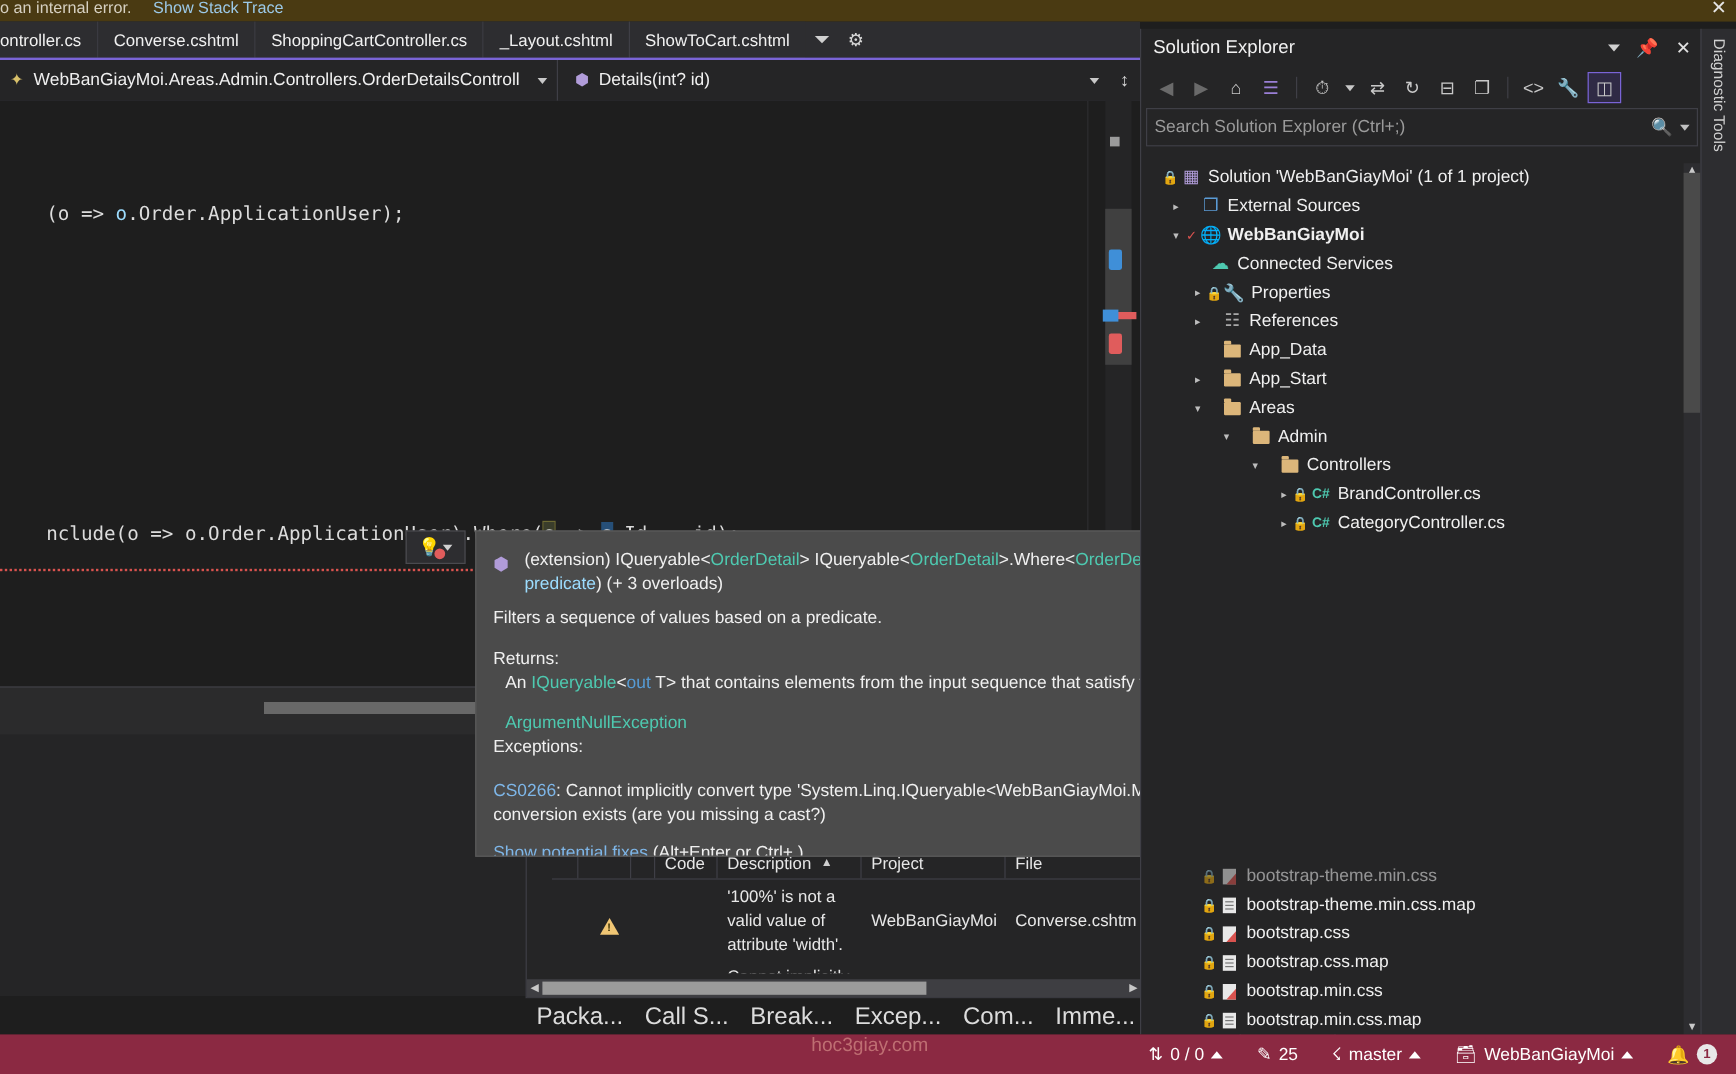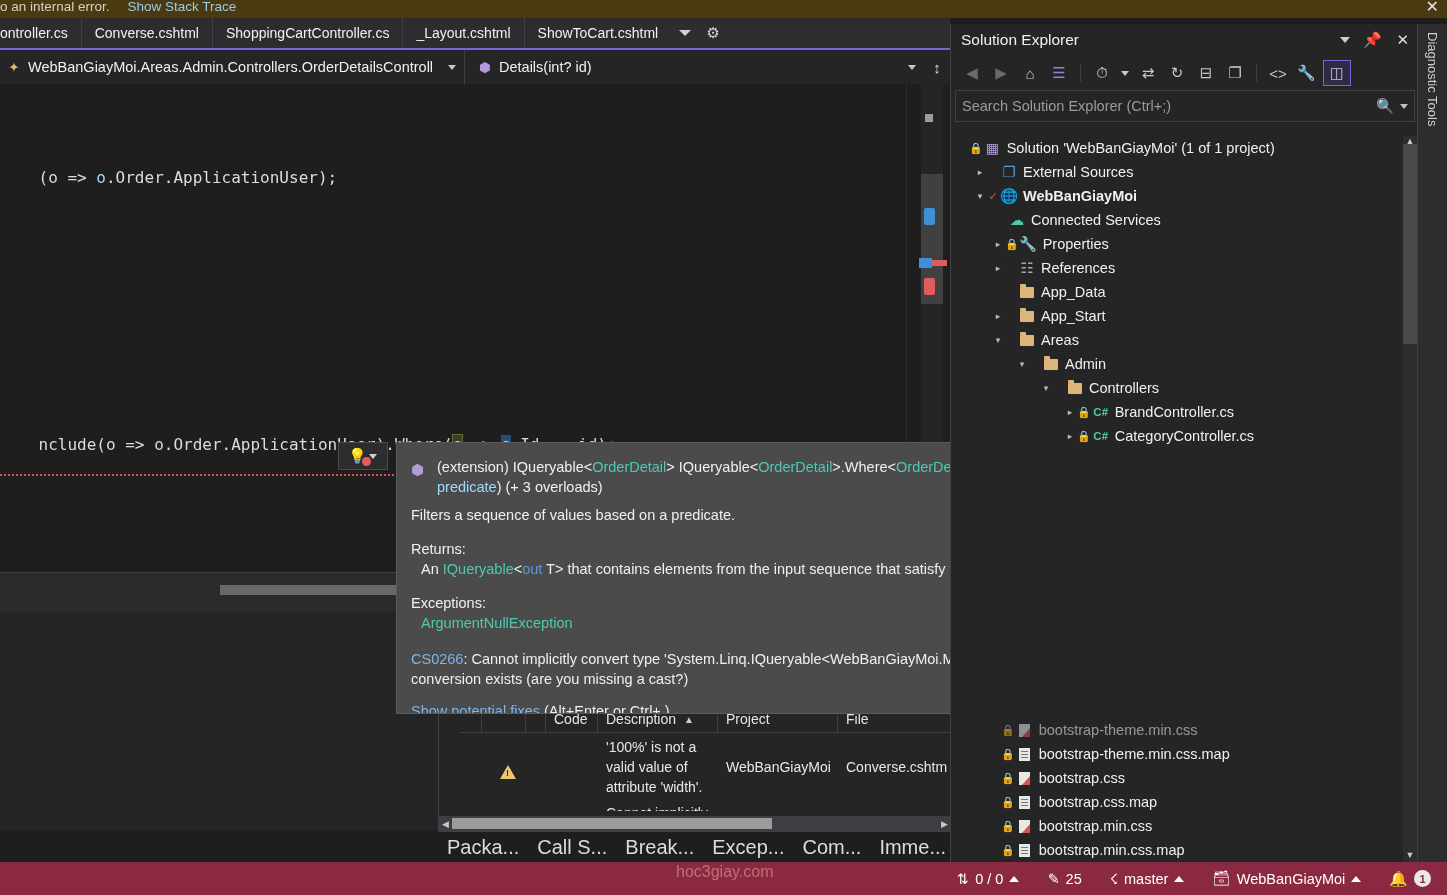--- a/index.html
+++ b/index.html
@@ -305,22 +305,22 @@
     <div class="qi-line" style="margin-top:8px;">Filters a sequence of values based on a predicate.</div>
 
     <div class="qi-sec">
       <div class="qi-line">Returns:</div>
       <div class="qi-line qi-indent">
         <span class="c-plain">An </span><span class="c-type">IQueryable</span><span class="c-plain">&lt;</span><span class="c-kw">out</span><span class="c-plain"> T&gt; that contains elements from the input sequence that satisfy the condition specified by </span><span class="c-link">predicate</span><span class="c-plain">.</span>
       </div>
     </div>
 
     <div class="qi-sec">
+      <div class="qi-line qi-indent c-type">ArgumentNullException</div>
       <div class="qi-line">Exceptions:</div>
-      <div class="qi-line qi-indent c-type">ArgumentNullException</div>
     </div>
 
     <div class="qi-err">
       <span class="c-link">CS0266</span><span class="c-plain">: Cannot implicitly convert type 'System.Linq.IQueryable&lt;WebBanGiayMoi.Models.OrderDetail&gt;' to 'WebBanGiayMoi.Models.OrderDetail'. An explicit conversion exists (are you missing a cast?)</span>
     </div>
 
     <div class="qi-fix">
       <span class="c-link">Show potential fixes</span><span class="c-plain"> (Alt+Enter or Ctrl+.)</span>
     </div>
   </div>

